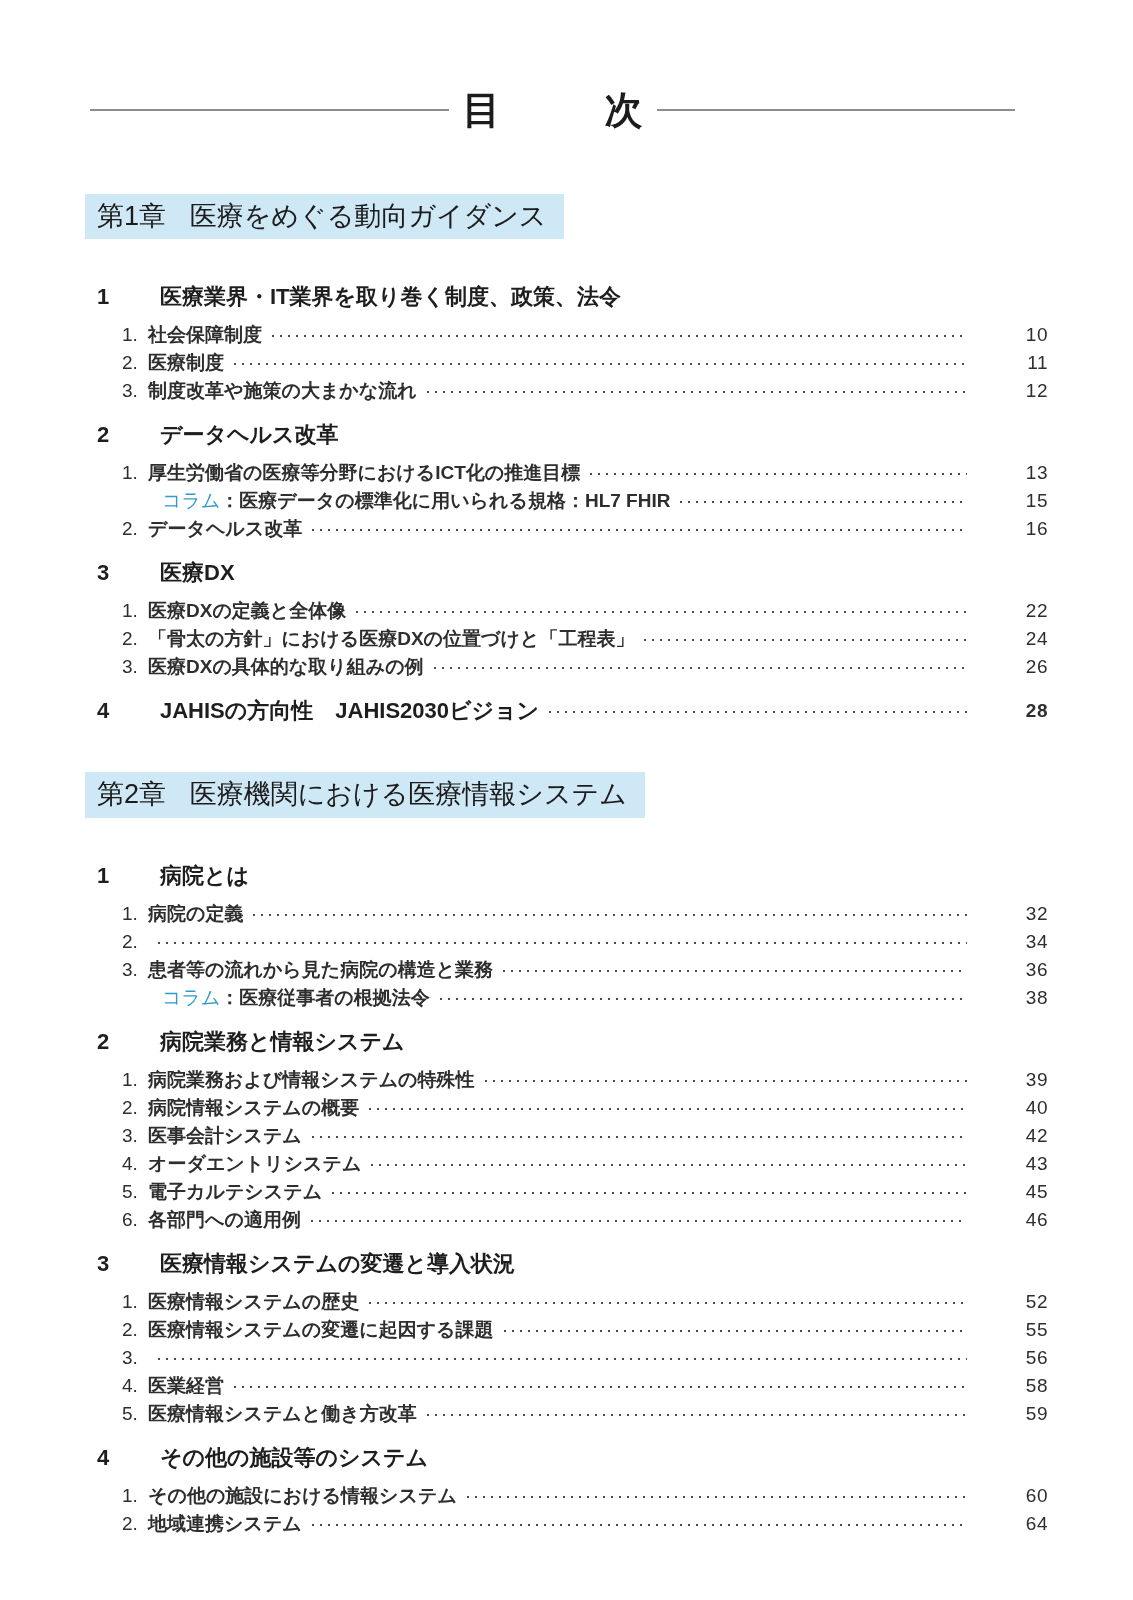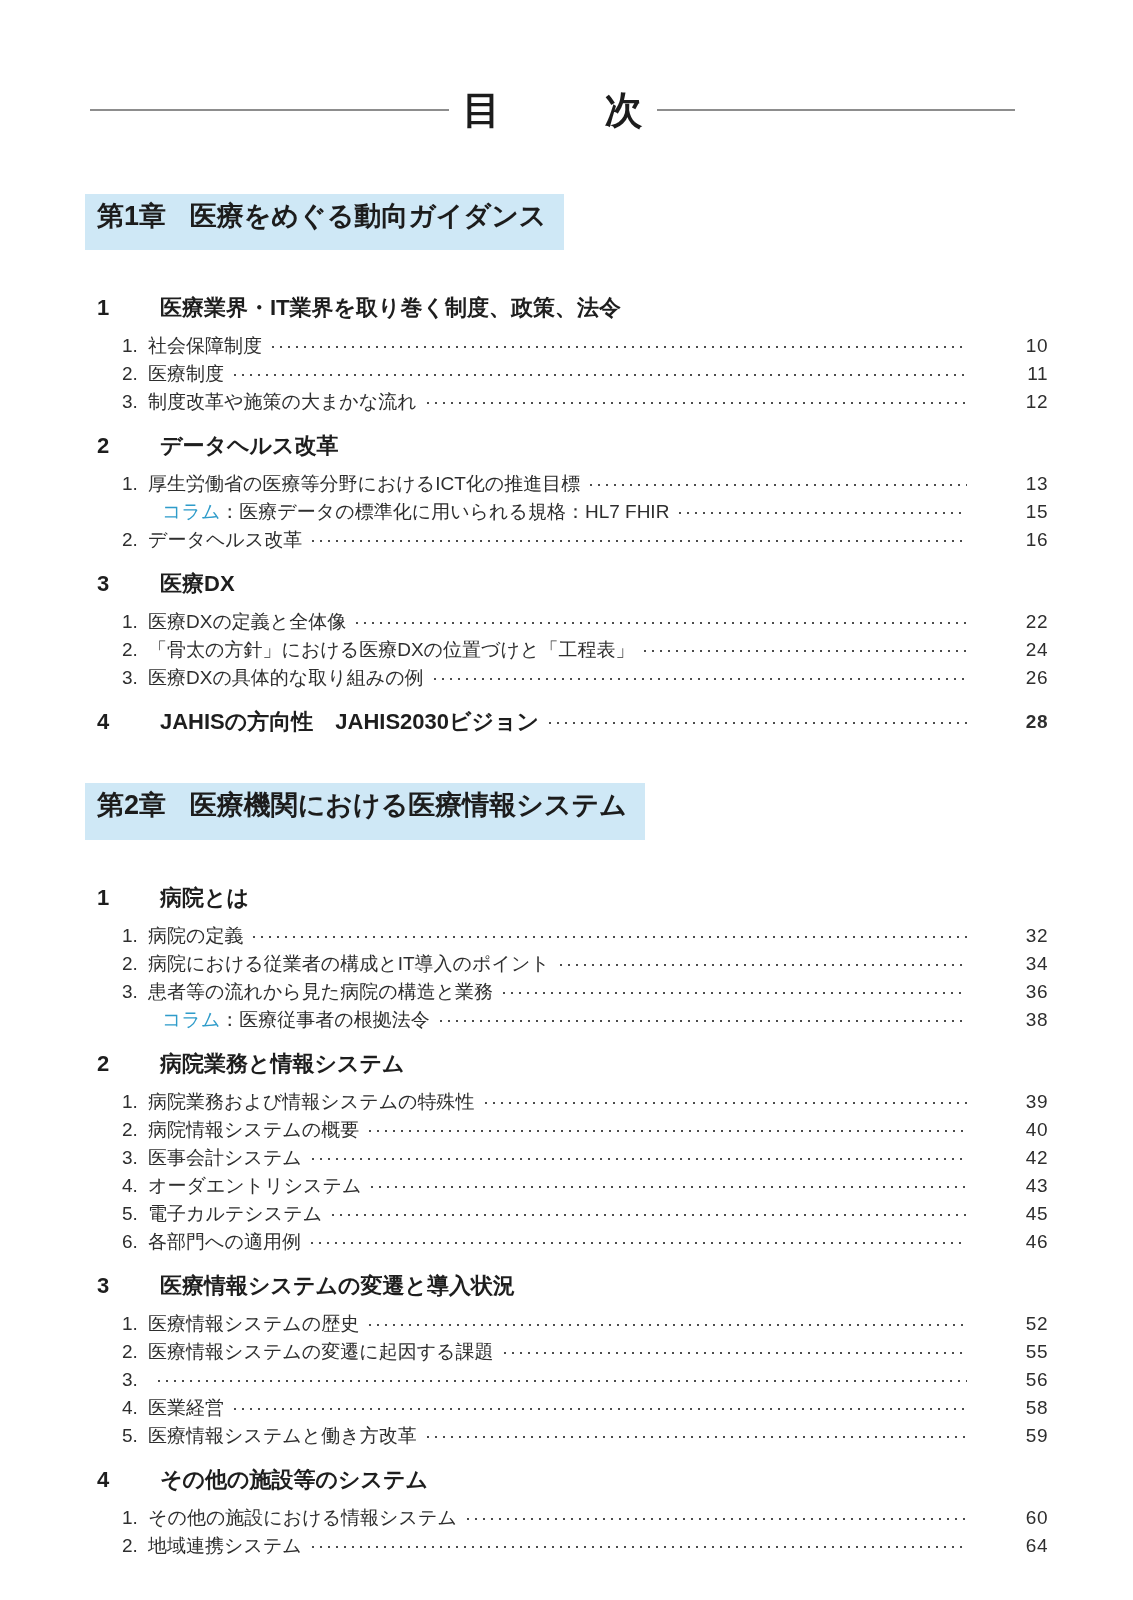--- a/index.html
+++ b/index.html
@@ -45,24 +45,24 @@
   .toc-body {
     margin: 0 85px 0 85px;
   }
   
   .chapter { margin: 0; }
   .chapter-first { margin-top: 62px; }
   .chapter-next  { margin-top: 46px; }
   .chapter-heading {
     display: inline-block;
     margin: 0 0 28px 0;
-    padding: 6px 18px 18px 12px;
+    padding: 6px 18px 7px 12px;
     background: #cfe8f6;
     font-size: 27px;
-    font-weight: bold;
+    font-weight: normal;
     color: #1c1c1c;
     line-height: 1.2;
   }
   .chapter-number { margin-right: 0.6em; }
   
   .section-heading {
     display: flex;
     align-items: center;
     margin: 15px 0 9px 0;
     padding-left: 12px;
@@ -90,21 +90,21 @@
     color: #2e2e2e;
     line-height: 28px;
   }
   .item-label {
     display: inline-block;
     width: 26px;
     flex: 0 0 26px;
   }
   .toc-row.column-row { padding-left: 77px; }
   .column-prefix { color: #2f9cca; }
-  .item-text { white-space: nowrap; }
+  .item-text { white-space: nowrap; font-weight: bold; }
   .leader {
     flex: 1 1 auto;
     height: 2px;
     margin: 0 7px 0 10px;
     position: relative;
     top: 1px;
     background: repeating-linear-gradient(to right, #4c4c4c 0 2px, transparent 2px 8px);
   }
   .page-num {
     flex: 0 0 auto;
@@ -265,21 +265,20 @@
     <span class="item-label">1.</span>
 
     <span class="item-text">病院の定義</span>
     <span class="leader"></span>
     <span class="page-num">32</span>
   </div>
 
   <div class="toc-row normal-row">
     <span class="item-label">2.</span>
 
-    <span class="item-text">病院における従業者の構成とIT導入のポイント</span>
     <span class="leader"></span>
     <span class="page-num">34</span>
   </div>
 
   <div class="toc-row normal-row">
     <span class="item-label">3.</span>
 
     <span class="item-text">患者等の流れから見た病院の構造と業務</span>
     <span class="leader"></span>
     <span class="page-num">36</span>

